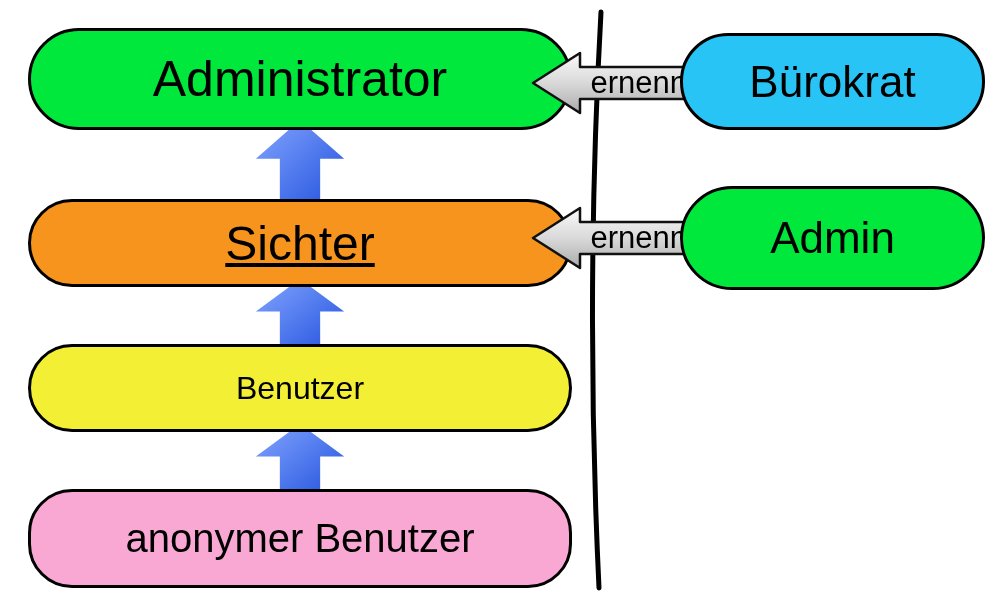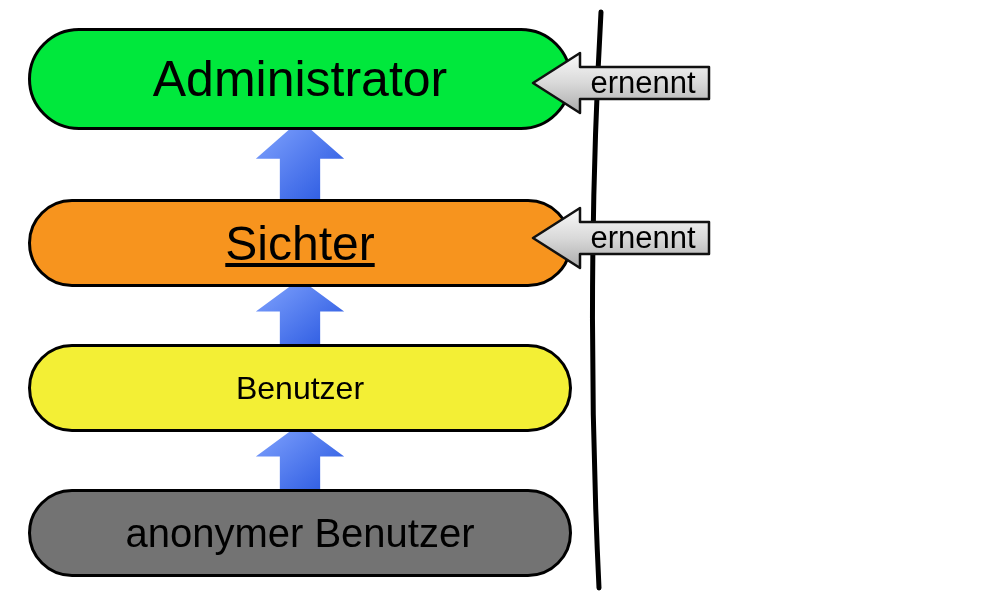--- a/index.html
+++ b/index.html
@@ -82,33 +82,39 @@
   </div>
 
   <div class="node left-node" style="top: 199px; height: 88px; border-radius: 44px; font-size: 48px; background-color: rgb(247, 148, 30); text-decoration: underline;">
     <span>Sichter</span>
   </div>
 
   <div class="node left-node" style="top: 344px; height: 88px; border-radius: 44px; font-size: 32px; background-color: rgb(243, 239, 53);">
     <span>Benutzer</span>
   </div>
 
-  <div class="node left-node" style="top: 489px; height: 88px; border-radius: 44px; font-size: 40px; background-color: #737373;">
+  <div class="node left-node" style="top: 489px; height: 99px; border-radius: 44px; font-size: 40px; background-color: #f9a8d4;">
     <span>anonymer Benutzer</span>
   </div>
 
   <div class="ernennt-arrow" style="left:530px; top:50px;">
     <svg viewBox="0 0 182 66" preserveAspectRatio="none">
       <polygon points="3,33 50,3 50,17 179,17 179,49 50,49 50,63" fill="url(#grayGrad)" stroke="#111" stroke-width="2.5" stroke-linejoin="round"></polygon>
     </svg>
     <span class="ernennt-label">ernennt</span>
   </div>
 
   <div class="ernennt-arrow" style="left:530px; top:205px;">
     <svg viewBox="0 0 182 66" preserveAspectRatio="none">
       <polygon points="3,33 50,3 50,17 179,17 179,49 50,49 50,63" fill="url(#grayGrad)" stroke="#111" stroke-width="2.5" stroke-linejoin="round"></polygon>
     </svg>
     <span class="ernennt-label">ernennt</span>
   </div>
 
+  <div class="node right-node" style="top: 33px; height: 97px; border-radius: 48px; font-size: 44px; background-color: rgb(41, 196, 246);">
+    <span>Bürokrat</span>
+  </div>
 
+  <div class="node right-node" style="top: 186px; height: 104px; border-radius: 52px; font-size: 44px; background-color: rgb(0, 232, 60);">
+    <span>Admin</span>
+  </div>
 
 </div>
 
 </body></html>

